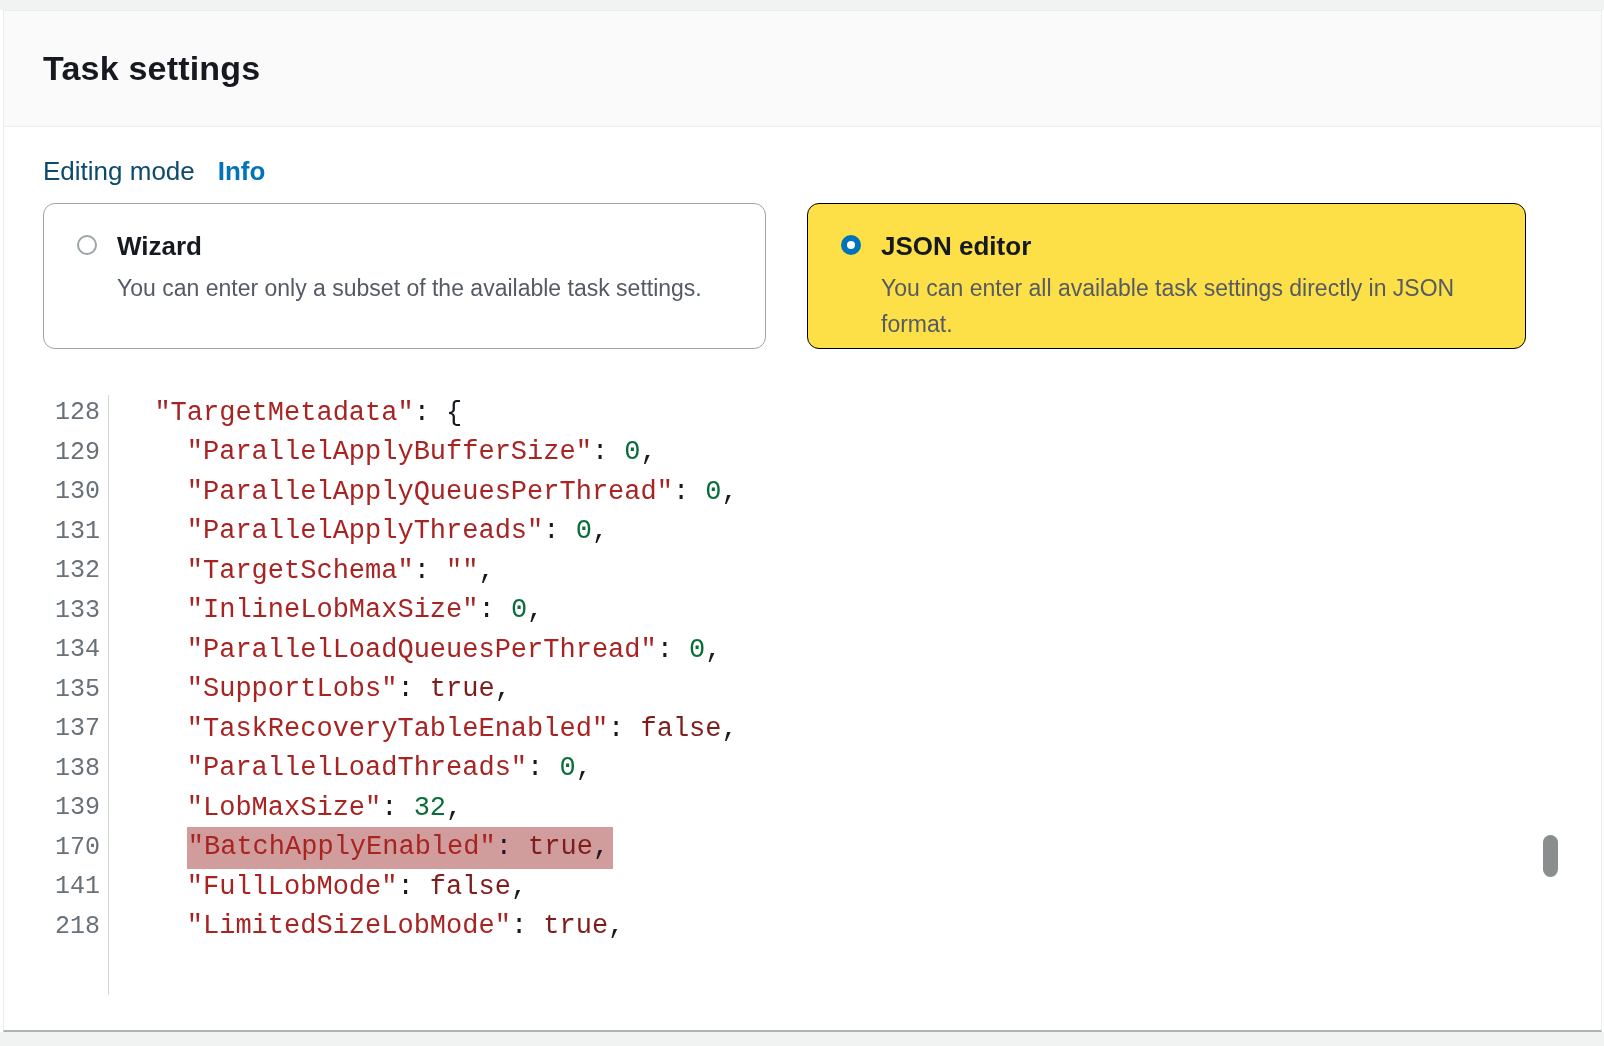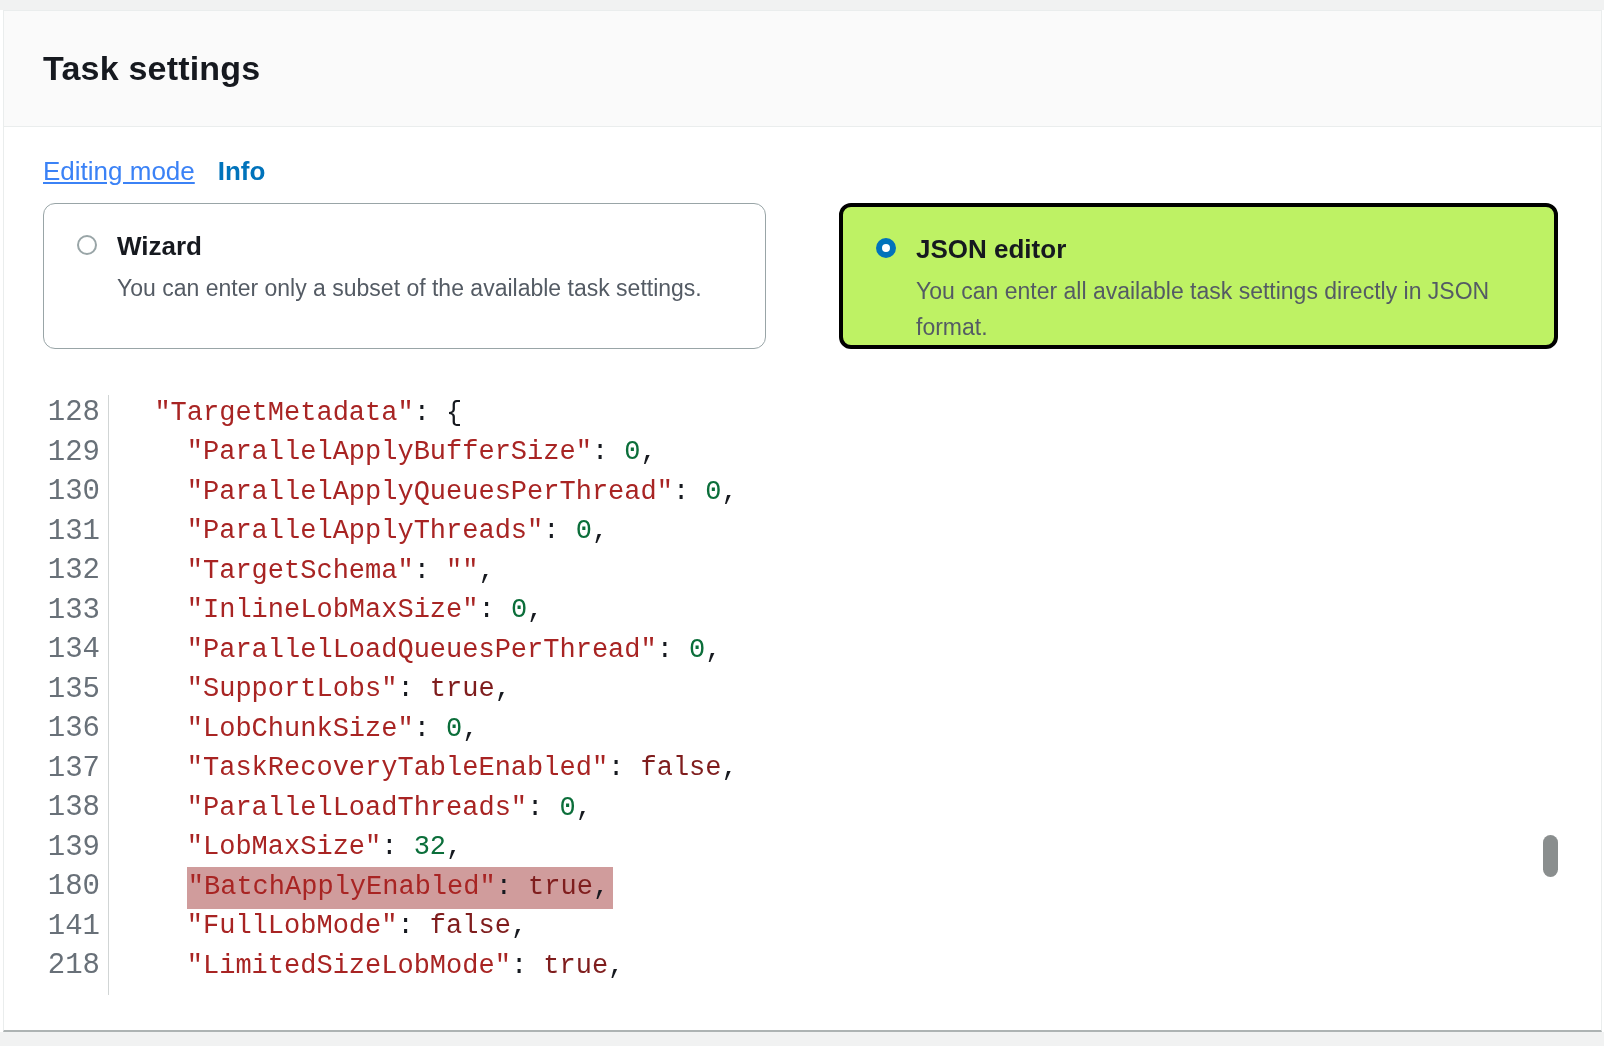--- a/index.html
+++ b/index.html
@@ -35,42 +35,41 @@
     color: #16191f;
     letter-spacing: 0.2px;
   }
   .content { position: relative; height: 903px; }
 
   .editing-row {
     position: absolute; left: 39px; top: 29px;
     display: flex; align-items: baseline; gap: 23px;
     font-size: 26px;
   }
-  .editing-label { color: #3b82f6; text-decoration: underline; }
+  .editing-label { color: #0c4a6e; }
   .info-link {
     color: #0073bb; font-weight: 700; text-decoration: none; cursor: pointer;
   }
 
   .tiles {
     position: absolute; left: 39px; top: 76px;
     display: flex; gap: 41px;
   }
   .tile {
     height: 146px;
     background: #ffffff;
     border: 1px solid #99a5a7;
     border-radius: 12px;
     padding: 25px 20px 0 33px;
     display: flex; align-items: flex-start;
     cursor: pointer;
   }
   .tile.selected {
-    background: #bef264;
-    border: 4px solid #000000;
-    margin-left: 32px;
+    background: #fde047;
+    border: 1px solid #000000;
   }
   .tile-wizard { width: 723px; }
   .tile-json { width: 719px; }
   .radio {
     flex: none;
     width: 20px; height: 20px;
     border-radius: 50%;
     background: #ffffff;
     border: 2px solid #99a5a7;
     margin-top: 6px;
@@ -104,21 +103,21 @@
     display: flex; align-items: center;
     height: 39.5px;
     font-family: "Liberation Mono", "DejaVu Sans Mono", monospace;
     font-size: 27px;
     white-space: pre;
   }
   .line-number {
     flex: none; width: 96px;
     text-align: right;
     color: #687078;
-    font-size: 29px;
+    font-size: 25px;
     font-family: "Liberation Mono", "DejaVu Sans Mono", monospace;
   }
   .line-content { padding-left: 22px; color: #16191f; }
   .tok-key, .tok-str { color: #a82423; }
   .tok-num { color: #0b6e3a; }
   .tok-bool { color: #7f1d1d; }
   .tok-punct, .tok-indent { color: #16191f; }
   .hl {
     background: #d09c9c;
     padding: 5px 4px 7px 1px;
@@ -175,25 +174,24 @@
     <div class="code-area">
       <div>
           <div class="code-line"><span class="line-number">128</span><span class="line-content"><span class="tok-indent">  </span><span class="tok-key">"TargetMetadata"</span><span class="tok-punct">: {</span></span></div>
           <div class="code-line"><span class="line-number">129</span><span class="line-content"><span class="tok-indent">    </span><span class="tok-key">"ParallelApplyBufferSize"</span><span class="tok-punct">: </span><span class="tok-num">0</span><span class="tok-punct">,</span></span></div>
           <div class="code-line"><span class="line-number">130</span><span class="line-content"><span class="tok-indent">    </span><span class="tok-key">"ParallelApplyQueuesPerThread"</span><span class="tok-punct">: </span><span class="tok-num">0</span><span class="tok-punct">,</span></span></div>
           <div class="code-line"><span class="line-number">131</span><span class="line-content"><span class="tok-indent">    </span><span class="tok-key">"ParallelApplyThreads"</span><span class="tok-punct">: </span><span class="tok-num">0</span><span class="tok-punct">,</span></span></div>
           <div class="code-line"><span class="line-number">132</span><span class="line-content"><span class="tok-indent">    </span><span class="tok-key">"TargetSchema"</span><span class="tok-punct">: </span><span class="tok-str">""</span><span class="tok-punct">,</span></span></div>
           <div class="code-line"><span class="line-number">133</span><span class="line-content"><span class="tok-indent">    </span><span class="tok-key">"InlineLobMaxSize"</span><span class="tok-punct">: </span><span class="tok-num">0</span><span class="tok-punct">,</span></span></div>
           <div class="code-line"><span class="line-number">134</span><span class="line-content"><span class="tok-indent">    </span><span class="tok-key">"ParallelLoadQueuesPerThread"</span><span class="tok-punct">: </span><span class="tok-num">0</span><span class="tok-punct">,</span></span></div>
           <div class="code-line"><span class="line-number">135</span><span class="line-content"><span class="tok-indent">    </span><span class="tok-key">"SupportLobs"</span><span class="tok-punct">: </span><span class="tok-bool">true</span><span class="tok-punct">,</span></span></div>
-          <div class="code-line"><span class="line-number">136</span><span class="line-content"><span class="tok-indent">    </span><span class="tok-key">"LobChunkSize"</span><span class="tok-punct">: </span><span class="tok-num">0</span><span class="tok-punct">,</span></span></div>
           <div class="code-line"><span class="line-number">137</span><span class="line-content"><span class="tok-indent">    </span><span class="tok-key">"TaskRecoveryTableEnabled"</span><span class="tok-punct">: </span><span class="tok-bool">false</span><span class="tok-punct">,</span></span></div>
           <div class="code-line"><span class="line-number">138</span><span class="line-content"><span class="tok-indent">    </span><span class="tok-key">"ParallelLoadThreads"</span><span class="tok-punct">: </span><span class="tok-num">0</span><span class="tok-punct">,</span></span></div>
           <div class="code-line"><span class="line-number">139</span><span class="line-content"><span class="tok-indent">    </span><span class="tok-key">"LobMaxSize"</span><span class="tok-punct">: </span><span class="tok-num">32</span><span class="tok-punct">,</span></span></div>
-          <div class="code-line"><span class="line-number">180</span><span class="line-content"><span class="tok-indent">    </span><span class="hl"><span class="tok-key">"BatchApplyEnabled"</span><span class="tok-punct">: </span><span class="tok-bool">true</span><span class="tok-punct">,</span></span></span></div>
+          <div class="code-line"><span class="line-number">170</span><span class="line-content"><span class="tok-indent">    </span><span class="hl"><span class="tok-key">"BatchApplyEnabled"</span><span class="tok-punct">: </span><span class="tok-bool">true</span><span class="tok-punct">,</span></span></span></div>
           <div class="code-line"><span class="line-number">141</span><span class="line-content"><span class="tok-indent">    </span><span class="tok-key">"FullLobMode"</span><span class="tok-punct">: </span><span class="tok-bool">false</span><span class="tok-punct">,</span></span></div>
           <div class="code-line"><span class="line-number">218</span><span class="line-content"><span class="tok-indent">    </span><span class="tok-key">"LimitedSizeLobMode"</span><span class="tok-punct">: </span><span class="tok-bool">true</span><span class="tok-punct">,</span></span></div>
         </div>
     </div>
 
   </div>
 </div>
 
 <div class="scrollbar-thumb"></div>
 <div class="strip strip-bottom"></div>

